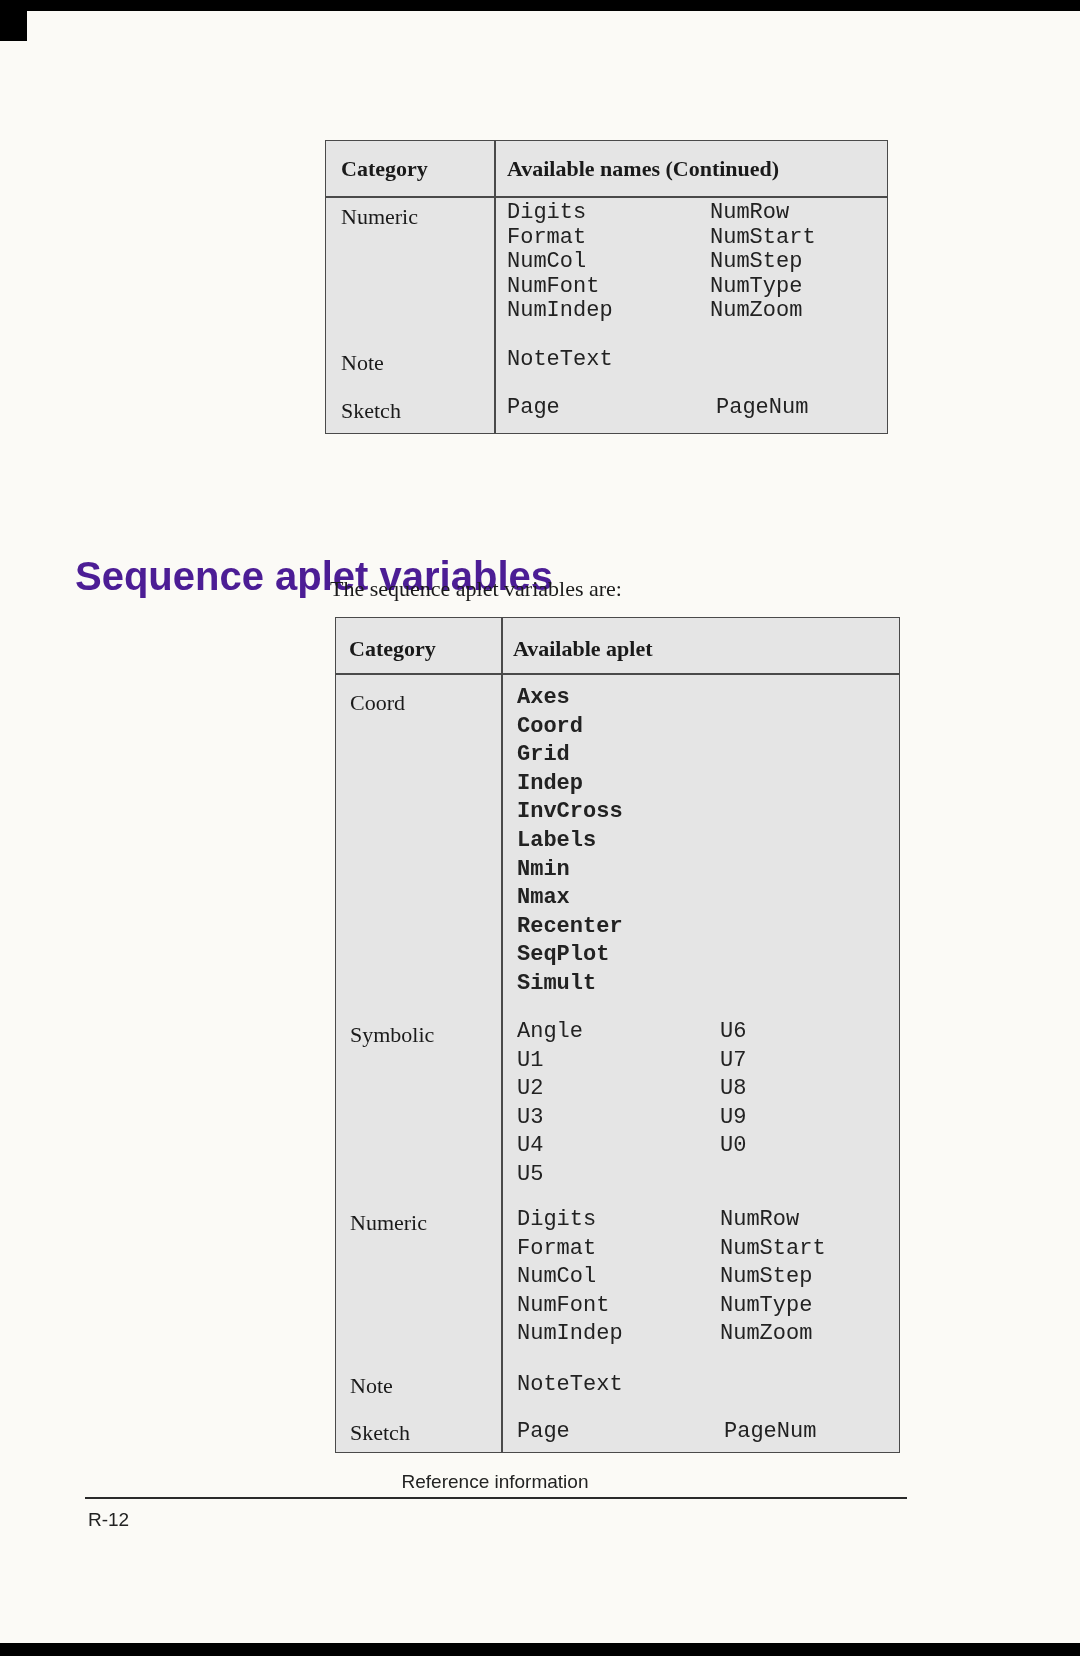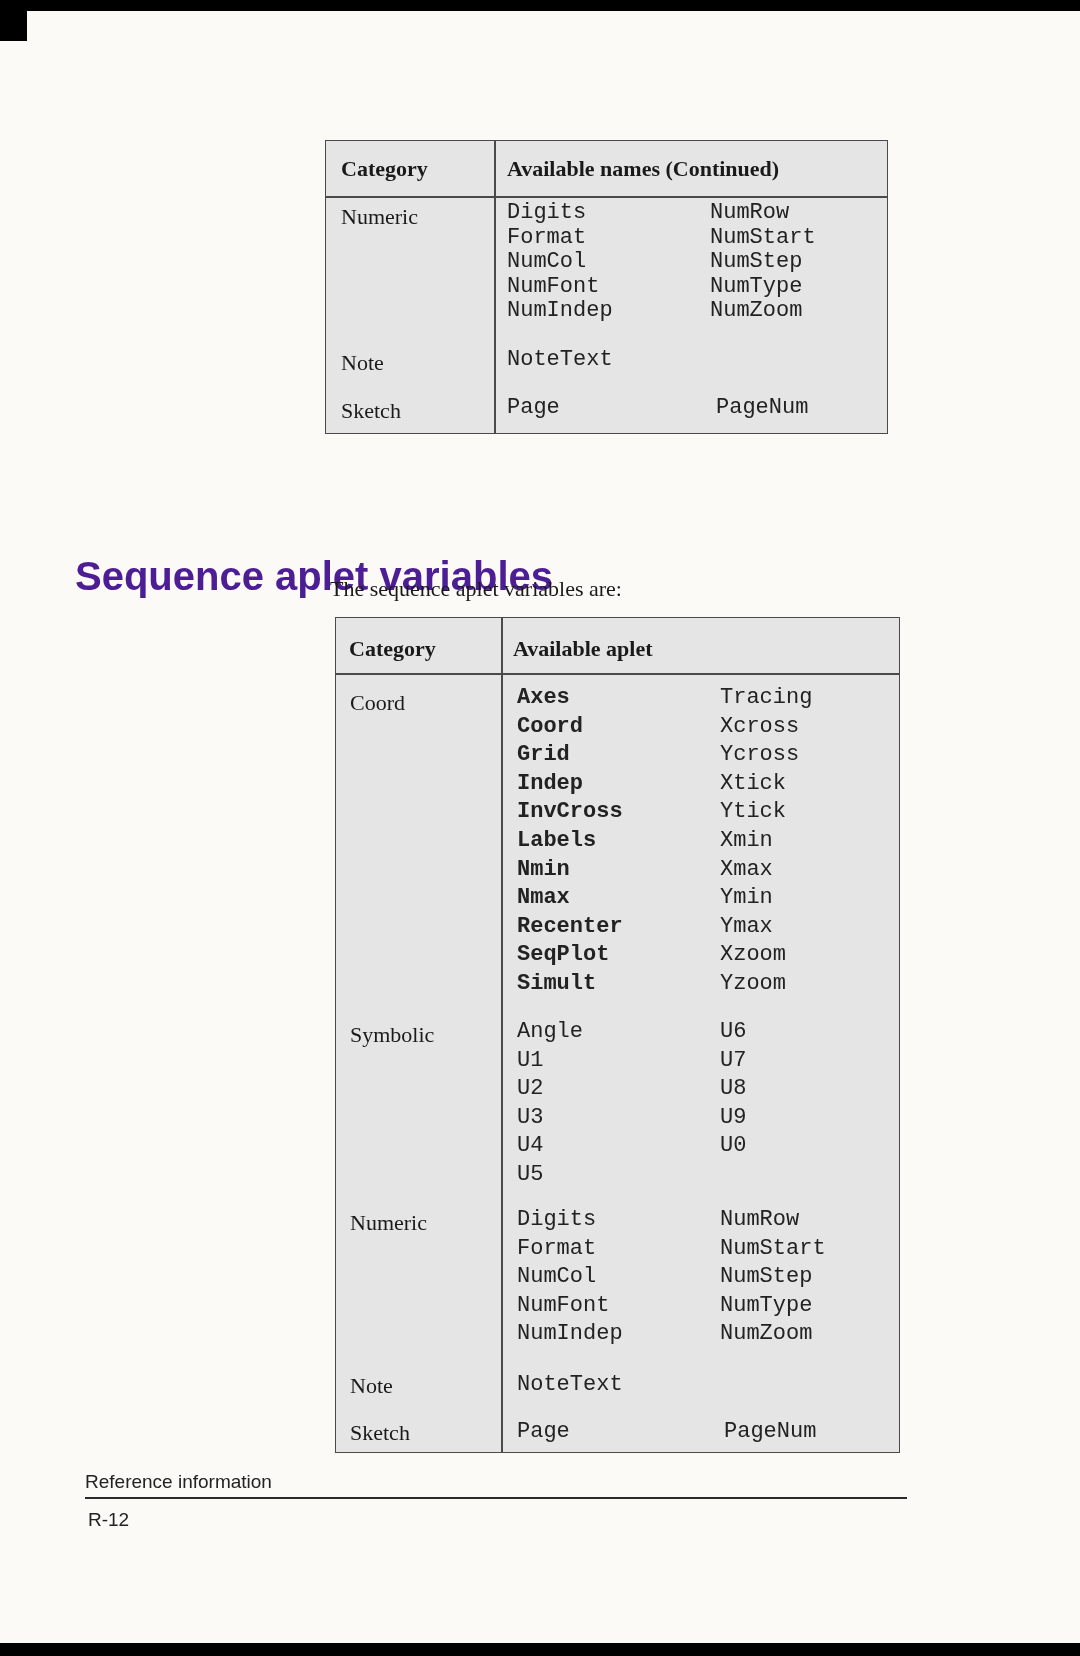--- a/index.html
+++ b/index.html
@@ -73,21 +73,21 @@
   .footer-rule {
     position: absolute;
     left: 85px; top: 1497px;
     width: 822px; height: 2px;
     background: #2a2a2a;
   }
   .footer-right {
     position: absolute;
     left: 85px; top: 1471px;
     width: 820px;
-    text-align: left;
+    text-align: center;
     font-family: "Liberation Sans", sans-serif;
     font-size: 19px;
     color: #222;
   }
   .footer-left {
     position: absolute;
     left: 88px; top: 1509px;
     font-family: "Liberation Sans", sans-serif;
     font-size: 19px;
     color: #222;
@@ -144,31 +144,20 @@
 Coord
 Grid
 Indep
 InvCross
 Labels
 Nmin
 Nmax
 Recenter
 SeqPlot
 Simult</div>
-    <div class="mono" style="left:384px; top:66px;">Tracing
-Xcross
-Ycross
-Xtick
-Ytick
-Xmin
-Xmax
-Ymin
-Ymax
-Xzoom
-Yzoom</div>
 
     <div class="cat" style="left:14px;  top:404px;text-align:right;">Symbolic</div>
     <div class="mono" style="left:181px; top:400px;">Angle
 U1
 U2
 U3
 U4
 U5</div>
     <div class="mono" style="left:384px; top:400px;">U6
 U7

